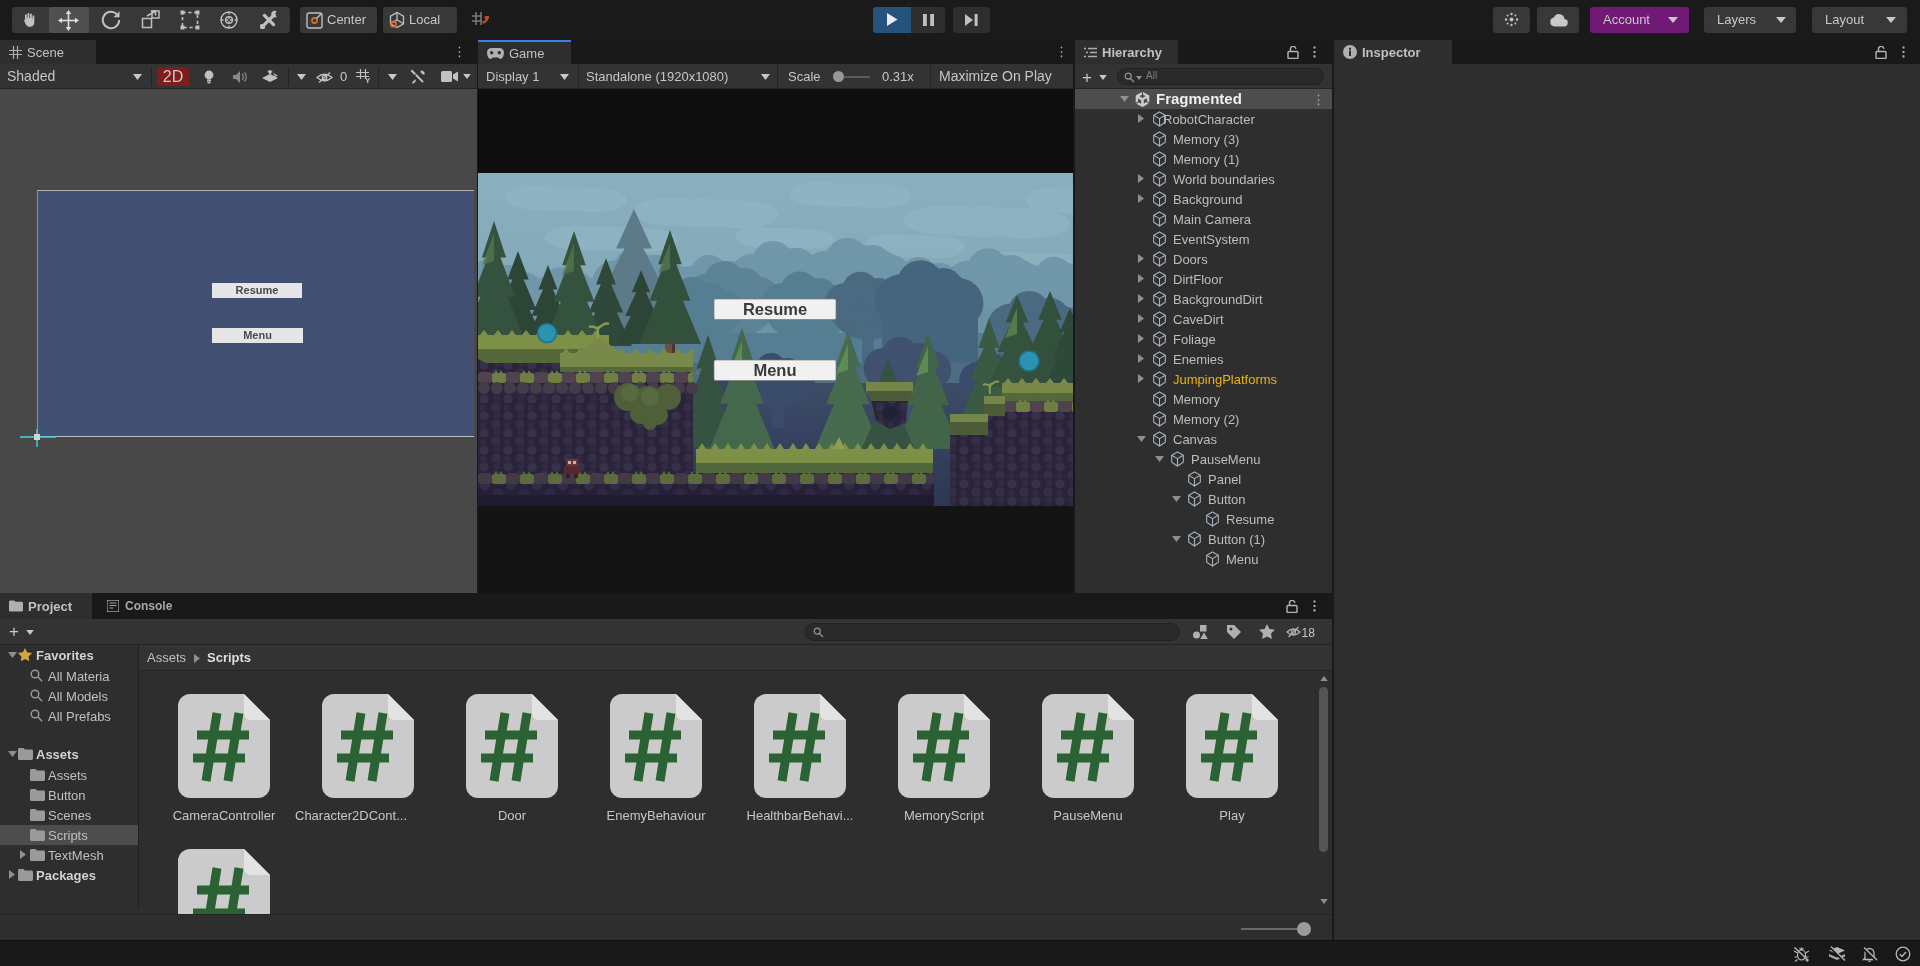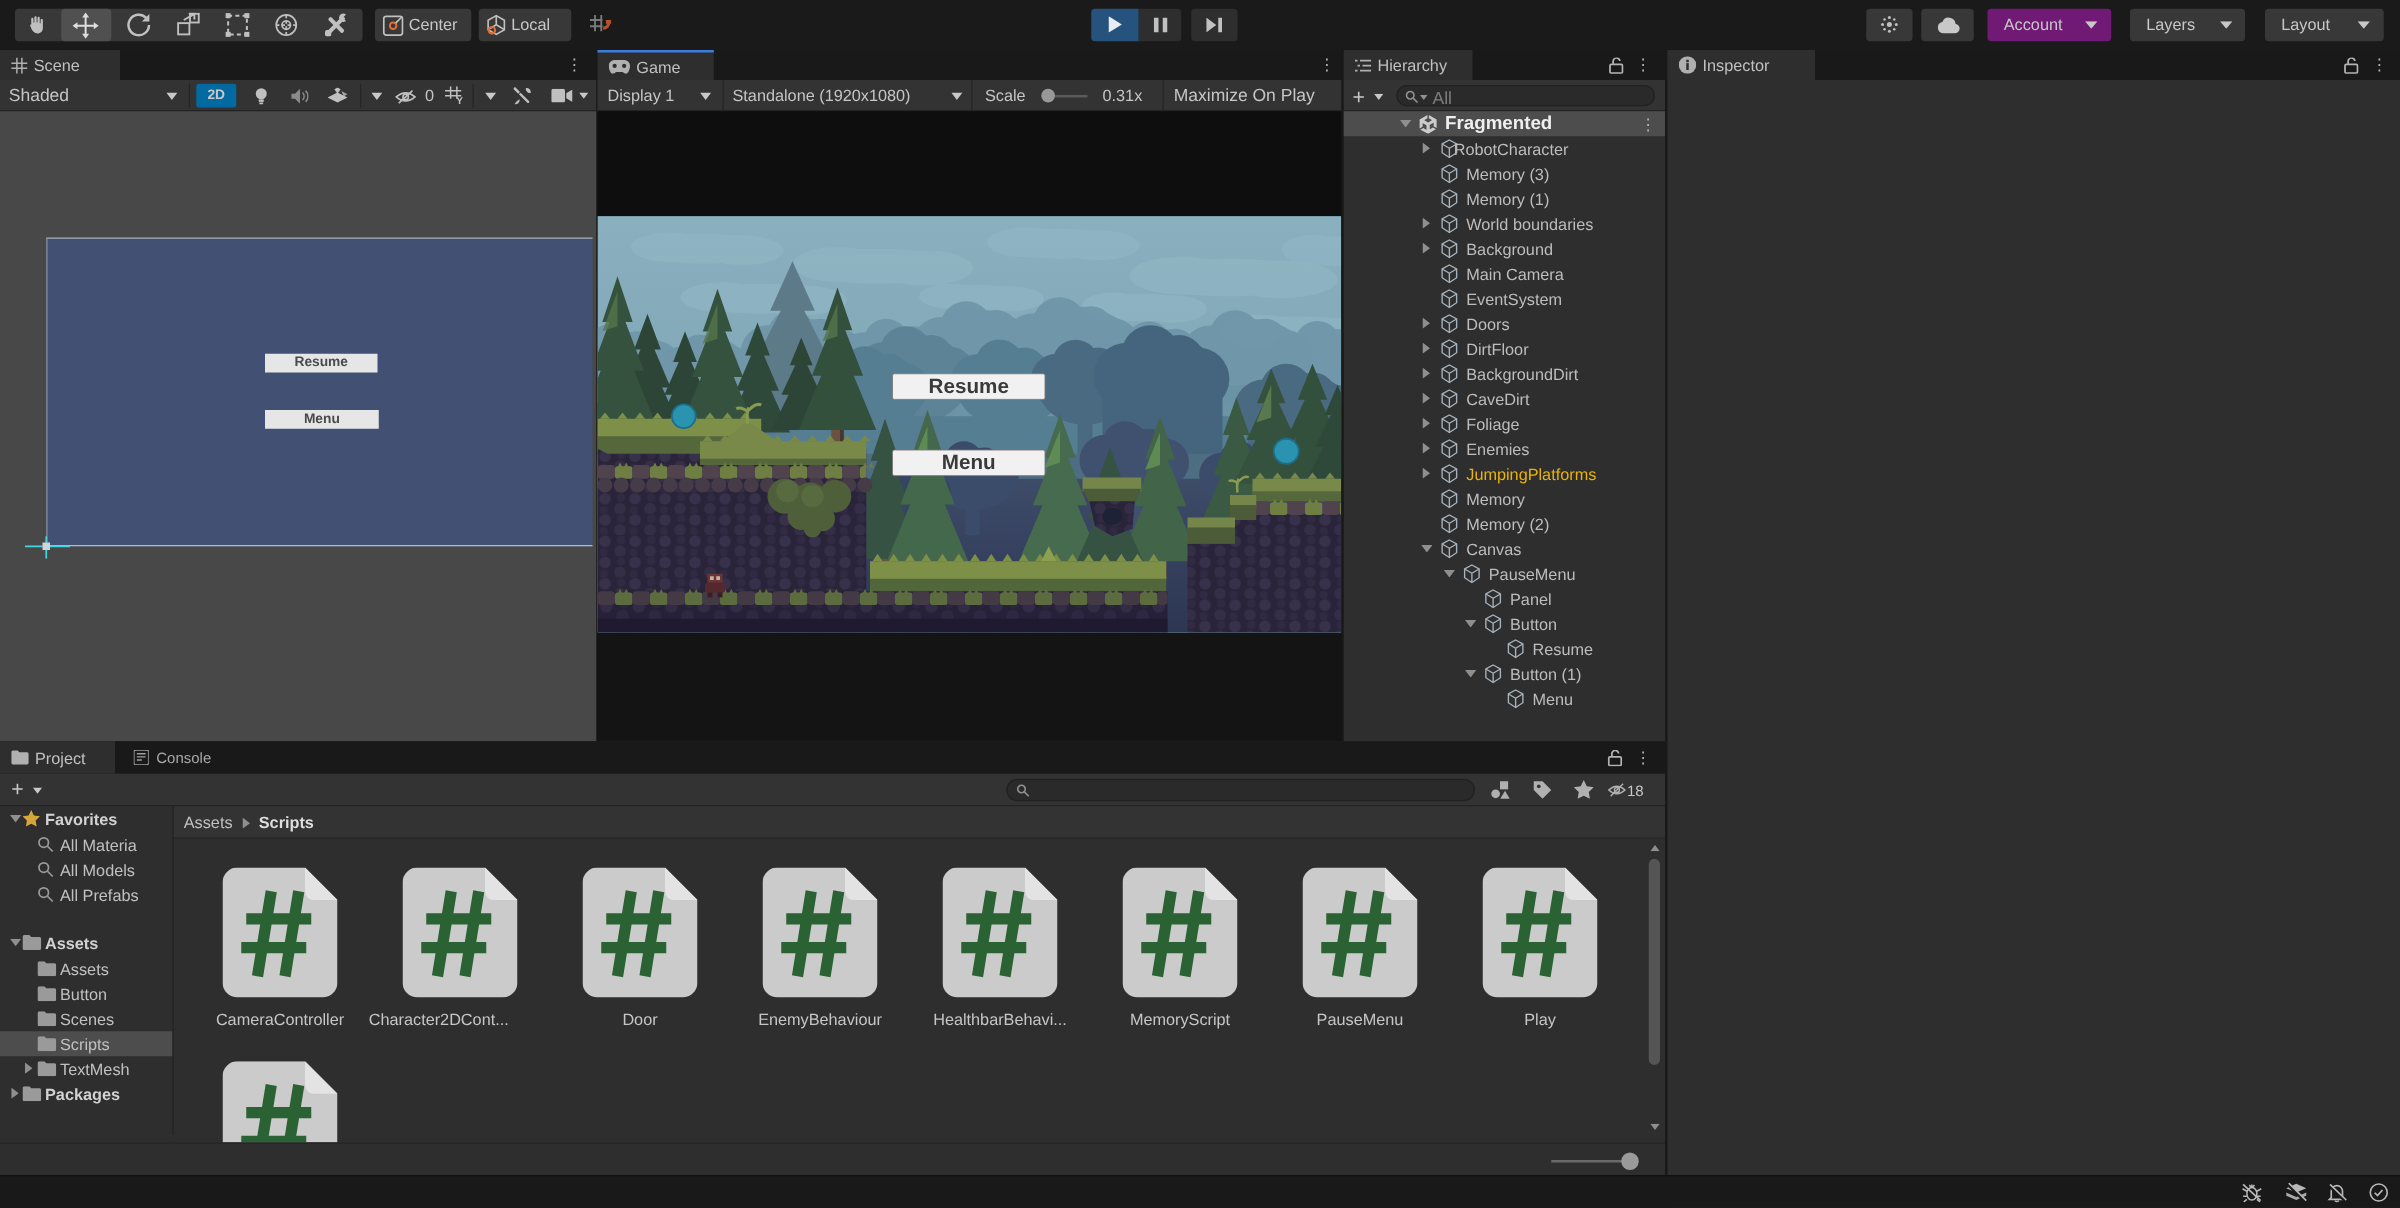--- a/index.html
+++ b/index.html
@@ -1,20 +1,20 @@
 <!DOCTYPE html>
 <html><head>
 <meta charset="utf-8">
 <style>
 * { margin:0; padding:0; box-sizing:border-box; }
 html,body { width:1920px; height:966px; overflow:hidden; background:#191919;
   font-family:"Liberation Sans", sans-serif; }
 .abs { position:absolute; }
 #root { position:relative; width:1920px; height:966px; background:#191919; }
-.panel-tabbar { background:#191919; }
+.panel-tabbar { background:#191919;font-weight:bold; }
 .tab { position:absolute; top:0; height:24px; background:#2e2e2e; color:#c1c1c1;
   font-size:13px; display:flex; align-items:center; padding:0 9px; gap:5px; }
 .toolbar-row { background:#333333; border-bottom:1px solid #232323; }
 .kebab { color:#b4b4b4; font-size:13px; letter-spacing:0; }
 .tt { color:#c6c6c6; font-size:13px; }
 </style>
 </head>
 <body>
 <div id="root">
 
@@ -154,21 +154,21 @@
         </svg>
       Scene
     </div>
     <div class="abs kebab" style="left:453px;top:4px;">⋮</div>
     <div class="abs toolbar-row" style="left:0;top:24px;width:477px;height:25px;">
       <div class="abs tt" style="left:7px;top:4px;font-size:14px;">Shaded</div>
       <svg class="abs" style="left:133px;top:10px" width="9" height="6" viewBox="0 0 9 6">
           <path fill="#c8c8c8" d="M0 0h9L4.5 6z"></path>
         </svg>
       <div class="abs" style="left:151px;top:3px;width:1px;height:19px;background:#242424;"></div>
-      <div class="abs" style="left:157px;top:3px;width:32px;height:19px;background:#0369a1;border-radius:2px;color:#c8c8c8;font-size:11px;font-weight:bold;text-align:center;line-height:19px;">2D</div>
+      <div class="abs" style="left:157px;top:3px;width:32px;height:19px;background:#7f1d1d;border-radius:2px;color:#c8c8c8;font-size:16px;font-weight:normal;text-align:center;line-height:19px;">2D</div>
       <svg class="abs" style="left:203px;top:6px" width="12" height="14" viewBox="0 0 12 14">
           <circle cx="6" cy="5" r="4.4" fill="#c0c0c0"></circle>
           <rect x="4" y="9.5" width="4" height="2" fill="#c0c0c0"></rect>
           <rect x="4.5" y="12" width="3" height="1.4" fill="#c0c0c0"></rect>
         </svg>
       <svg class="abs" style="left:233px;top:7px" width="14" height="12" viewBox="0 0 14 12">
           <path fill="#8a8a8a" d="M0 4h3l4-4v12L3 8H0z"></path>
           <path d="M9 3a4 4 0 0 1 0 6M11.5 1.5a6.5 6.5 0 0 1 0 9" stroke="#8a8a8a" stroke-width="1.2" fill="none"></path>
         </svg>
       <svg class="abs" style="left:262px;top:6px" width="16" height="13" viewBox="0 0 16 13">
@@ -751,21 +751,21 @@
           <path fill="#c8c8c8" d="M0 0h9L4.5 6z"></path>
         </svg>
       <div class="abs" style="left:42px;top:4px;width:207px;height:17px;background:#2a2a2a;border:1px solid #212121;border-radius:9px;">
         <svg class="abs" style="left:6px;top:3px" width="11" height="11" viewBox="0 0 11 11">
             <circle cx="4.2" cy="4.2" r="3" fill="none" stroke="#909090" stroke-width="1.3"></circle>
             <path d="M6.5 6.5L10 10" stroke="#909090" stroke-width="1.3"></path>
           </svg>
         <svg class="abs" style="left:18px;top:7px" width="6" height="4" viewBox="0 0 6 4">
             <path fill="#909090" d="M0 0h6L3 4z"></path>
           </svg>
-        <div class="abs" style="left:28px;top:1px;color:#7e7e7e;font-size:14px;">All</div>
+        <div class="abs" style="left:28px;top:1px;color:#7e7e7e;font-size:10px;">All</div>
       </div>
     </div>
     <div class="abs" id="hierarchy-rows" style="left:0;top:49px;width:257px;height:504px;">
       <div class="abs" style="left:0;top:0px;width:257px;height:20px;background:#4d4d4d;">
           <svg class="abs" style="left:45px;top:7px" width="9" height="6" viewBox="0 0 9 6">
             <path fill="#8f8f8f" d="M0 0h9L4.5 6z"></path>
           </svg>
           <svg class="abs" style="left:60px;top:3px" width="15" height="15" viewBox="0 0 24 24">
             <path fill="#cccccc" d="m12.9288 4.2939 3.7997 2.1929c.1366.0782.1415.2955 0 .3737l-4.515 2.6075c-.1317.0758-.2865.0708-.4155 0L7.2831 6.8605c-.1338-.075-.1416-.2979 0-.3737l3.7972-2.1929V0L1.1212 5.7472v11.4944l3.7947-2.1905v-4.3884c-.0025-.1562.1878-.2661.3125-.1928l4.5149 2.6075c.1317.0757.2076.2124.2076.3615v5.2157c.0025.1562-.1878.2661-.3124.1928l-3.7973-2.1929-3.7947 2.1905L12 24l9.9536-5.745-3.7948-2.1905-3.7972 2.1929c-.1313.0782-.3174-.0316-.3125-.1928V12.849c0-.1491.0759-.2858.2076-.3615l4.5149-2.6075c.1248-.0733.315.0366.3125.1928v4.3884l3.7947 2.1905V5.7472L12.9288 0Z"></path>
           </svg>

